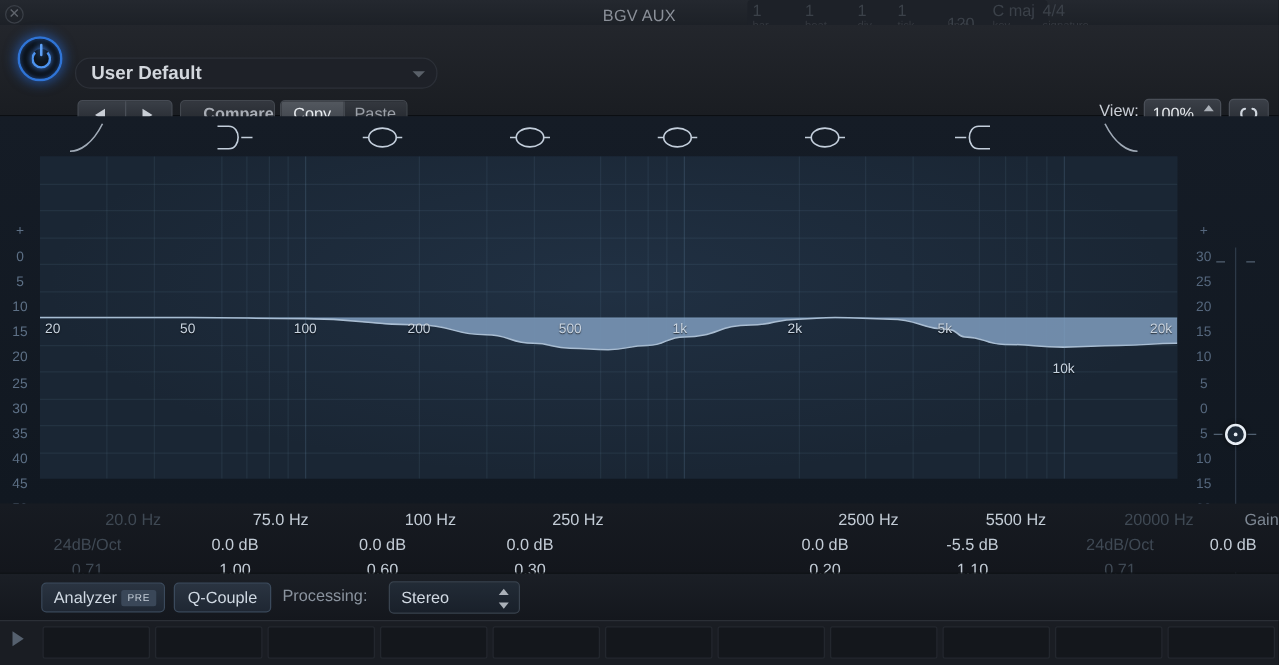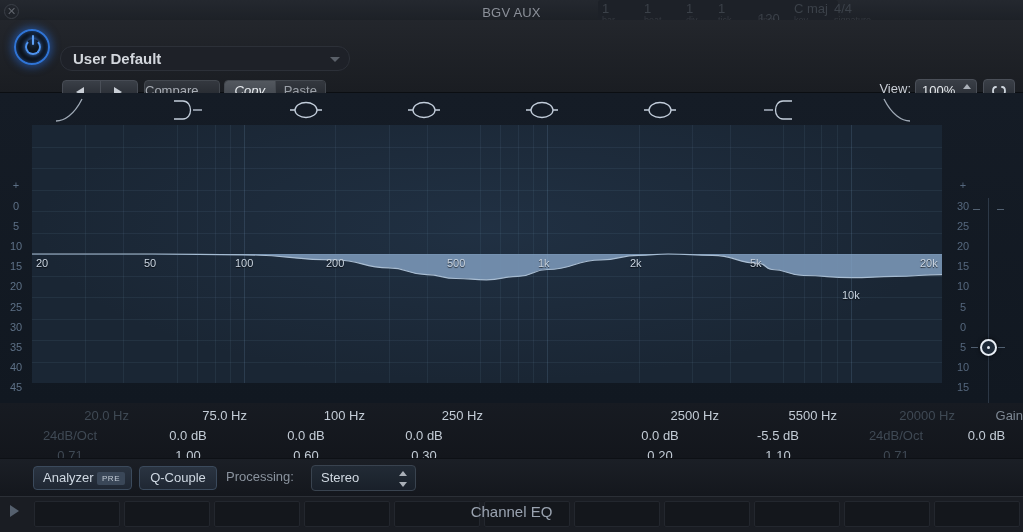--- a/index.html
+++ b/index.html
@@ -131,29 +131,29 @@
   }
   .tri-r {
     position:absolute; left:13px; top:6px; width:0; height:0;
     border-left:8px solid #c9ced6;
     border-top:5px solid transparent; border-bottom:5px solid transparent;
   }
   .hdr-btn {
     position: absolute; top: 60px; height: 22px;
     background: linear-gradient(#34383f, #22262c);
     border: 1px solid #43484f; border-radius: 4px;
-    color: #a8adb5; font-size: 13px; line-height: 20px; text-align: left;
+    color: #a8adb5; font-size: 13px; line-height: 20px; text-align: right; font-weight: bold;
   }
   #btn-compare { left: 144px; width: 76px; }
   #cp-group {
     position:absolute; left:224px; top:60px; width:102px; height:22px;
     border:1px solid #43484f; border-radius:4px; overflow:hidden; display:flex;
   }
   #cp-group > div { flex:1; text-align:center; font-size:13px; line-height:20px; }
-  #btn-copy { background: linear-gradient(#53585f,#3d424a); color:#e8ecf0;font-style:italic; }
+  #btn-copy { background: linear-gradient(#53585f,#3d424a); color:#e8ecf0; }
   #btn-paste { background: linear-gradient(#34383f,#22262c); color:#9ba0a8;
                border-left:1px solid #43484f; }
   .view-label {
     position:absolute; right:112px; top: 61px; color:#c9ced6; font-size:13px;
   }
   .view-stepper {
     position:absolute; right:46px; top:59px; width:62px; height:24px;
     background: linear-gradient(#3a3f47,#262a31);
     border:1px solid #4a4f58; border-radius:4px;
   }
@@ -335,21 +335,20 @@
         <div class="host-slot" style="left: 304px; width: 86px;"></div>
         <div class="host-slot" style="left: 394px; width: 86px;"></div>
         <div class="host-slot" style="left: 484px; width: 86px;"></div>
         <div class="host-slot" style="left: 574px; width: 86px;"></div>
         <div class="host-slot" style="left: 664px; width: 86px;"></div>
         <div class="host-slot" style="left: 754px; width: 86px;"></div>
         <div class="host-slot" style="left: 844px; width: 86px;"></div>
         <div class="host-slot" style="left: 934px; width: 86px;"></div>
       </div>
     <div class="host-play"></div>
-    <div class="host-bottom-title">Channel EQ</div>
   </div>
 
   <div class="plugin">
 
     <div class="plug-header">
       <div class="power-btn">
         <div class="power-glyph"></div>
         <div class="power-stem"></div>
       </div>
 

